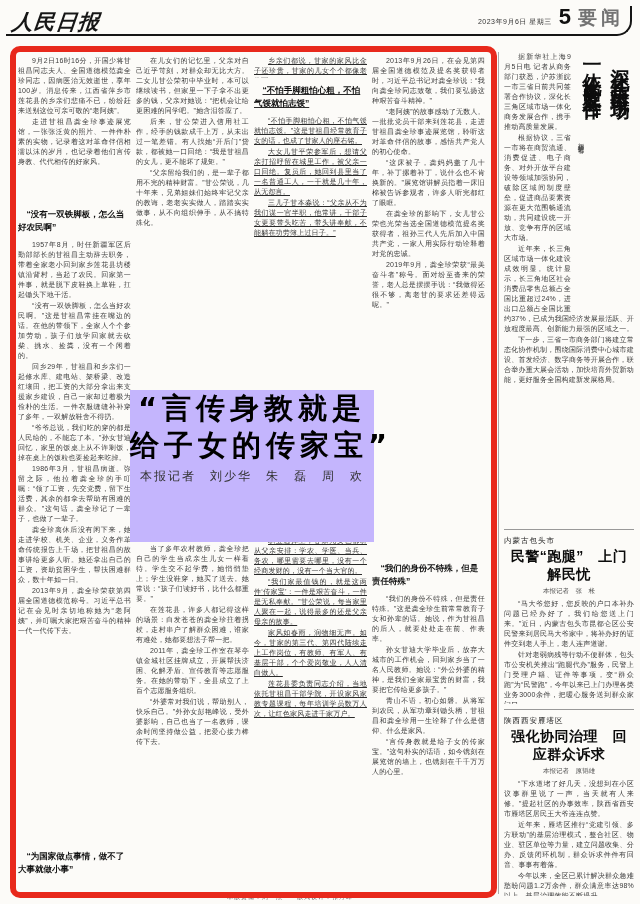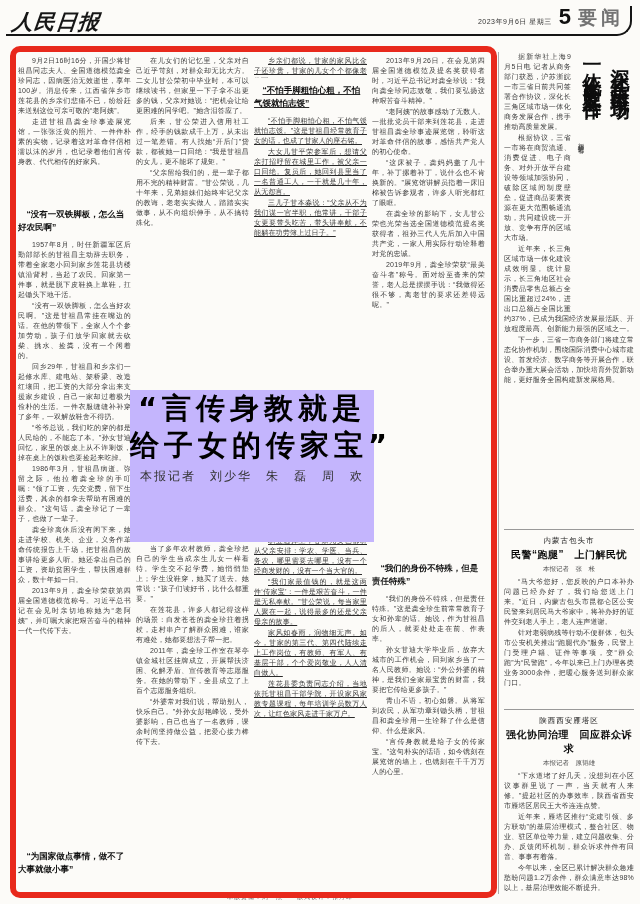--- a/index.html
+++ b/index.html
@@ -42,22 +42,22 @@
   
   .sidebar{position:absolute;left:504px;top:52px;width:130px;height:846px;}
   .sb-art1{height:472px;overflow:hidden;}
   .vh-float{float:right;width:58px;height:252px;margin:2px 0 4px 5px;position:relative;}
   .vheadline{position:absolute;right:0;top:0;height:252px;writing-mode:vertical-rl;
     font-size:19px;font-weight:bold;color:#0d0d0d;letter-spacing:4px;line-height:28px;white-space:pre-line;}
   .vbyline{position:absolute;left:0;top:84px;writing-mode:vertical-rl;font-size:6.5px;color:#444;letter-spacing:1px;}
   .sb-divider{border-top:1px solid #999;margin:5px 0 4px 0;}
   .sb-art2{height:170px;overflow:hidden;}
   .sb-art3{height:182px;overflow:hidden;}
-  .kicker{text-align:center;font-size:7.5px;color:#222;letter-spacing:1px;margin:2px 0 2px 0;}
-  .sb-headline{text-align:center;font-size:10px;font-weight:bold;color:#0b0b0b;letter-spacing:.5px;margin:1px 0 3px 0;}
+  .kicker{font-size:7.5px;color:#222;letter-spacing:1px;margin:2px 0 2px 0;}
+  .sb-headline{text-align:center;font-size:14px;font-weight:bold;color:#0b0b0b;letter-spacing:.5px;margin:1px 0 3px 0;}
   .sb-byline{text-align:center;font-size:6.5px;color:#555;margin:0 0 3px 0;}
 
   .footer{position:absolute;left:150px;top:893px;width:280px;text-align:center;font-size:6px;color:#666;letter-spacing:1px;}
 </style>
 </head>
 <body>
 
 <div class="page">
 
   <div class="header-rule"></div>

